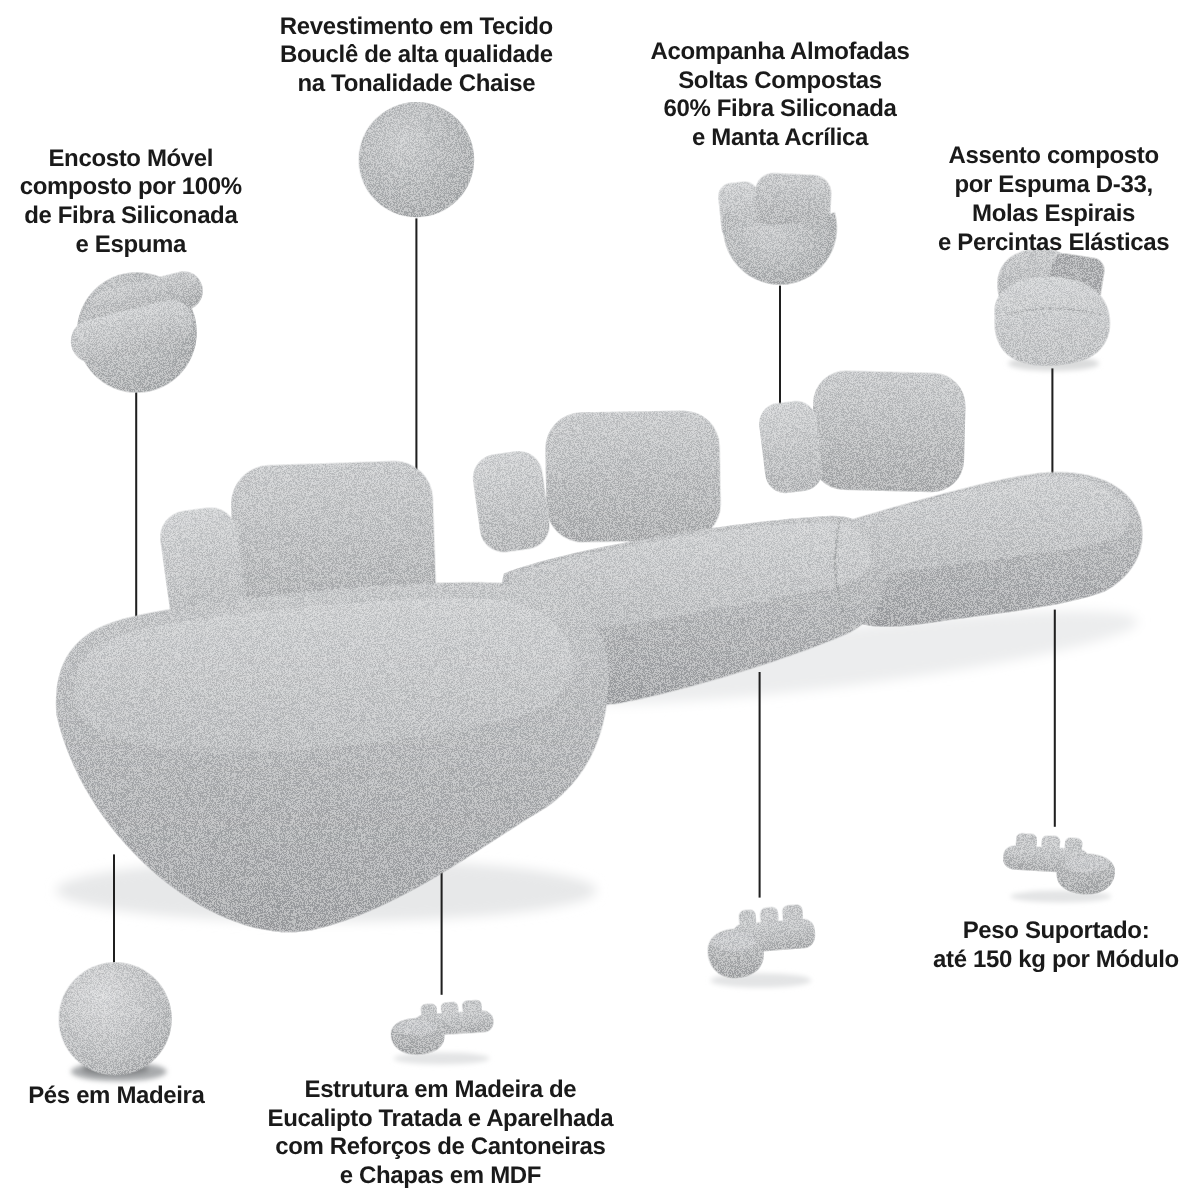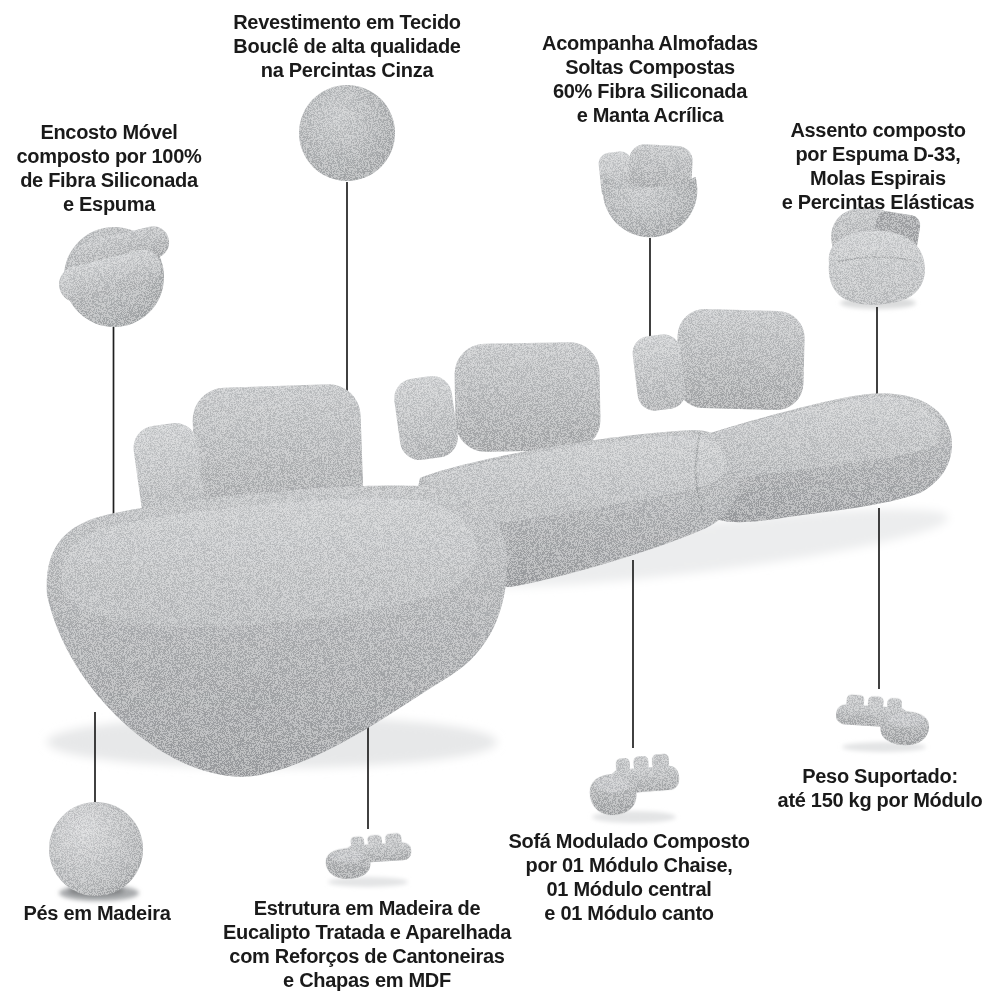--- a/index.html
+++ b/index.html
@@ -172,37 +172,33 @@
       <circle cx="96" cy="849" r="47" fill="url(#gradBall)"></circle>
 
       <use href="#minisofa" transform="translate(324,832) scale(0.89,0.78)"></use>
       <use href="#minisofa" transform="translate(588,752) scale(0.93,1.05)"></use>
       <use href="#minisofa" transform="translate(931,693) scale(-0.97,0.87)"></use>
     </g>
   </svg>
 
   <div class="label lbl-revestimento">Revestimento em Tecido
 Bouclê de alta qualidade
-na Percintas Cinza</div>
+na Tonalidade Chaise</div>
   <div class="label lbl-encosto">Encosto Móvel
 composto por 100%
 de Fibra Siliconada
 e Espuma</div>
   <div class="label lbl-almofadas">Acompanha Almofadas
 Soltas Compostas
 60% Fibra Siliconada
 e Manta Acrílica</div>
   <div class="label lbl-assento">Assento composto
 por Espuma D-33,
 Molas Espirais
 e Percintas Elásticas</div>
   <div class="label lbl-pes">Pés em Madeira</div>
   <div class="label lbl-estrutura">Estrutura em Madeira de
 Eucalipto Tratada e Aparelhada
 com Reforços de Cantoneiras
 e Chapas em MDF</div>
-  <div class="label lbl-modulos">Sofá Modulado Composto
-por 01 Módulo Chaise,
-01 Módulo central
-e 01 Módulo canto</div>
   <div class="label lbl-peso">Peso Suportado:
 até 150 kg por Módulo</div>
 </div>
 
 </body></html>

